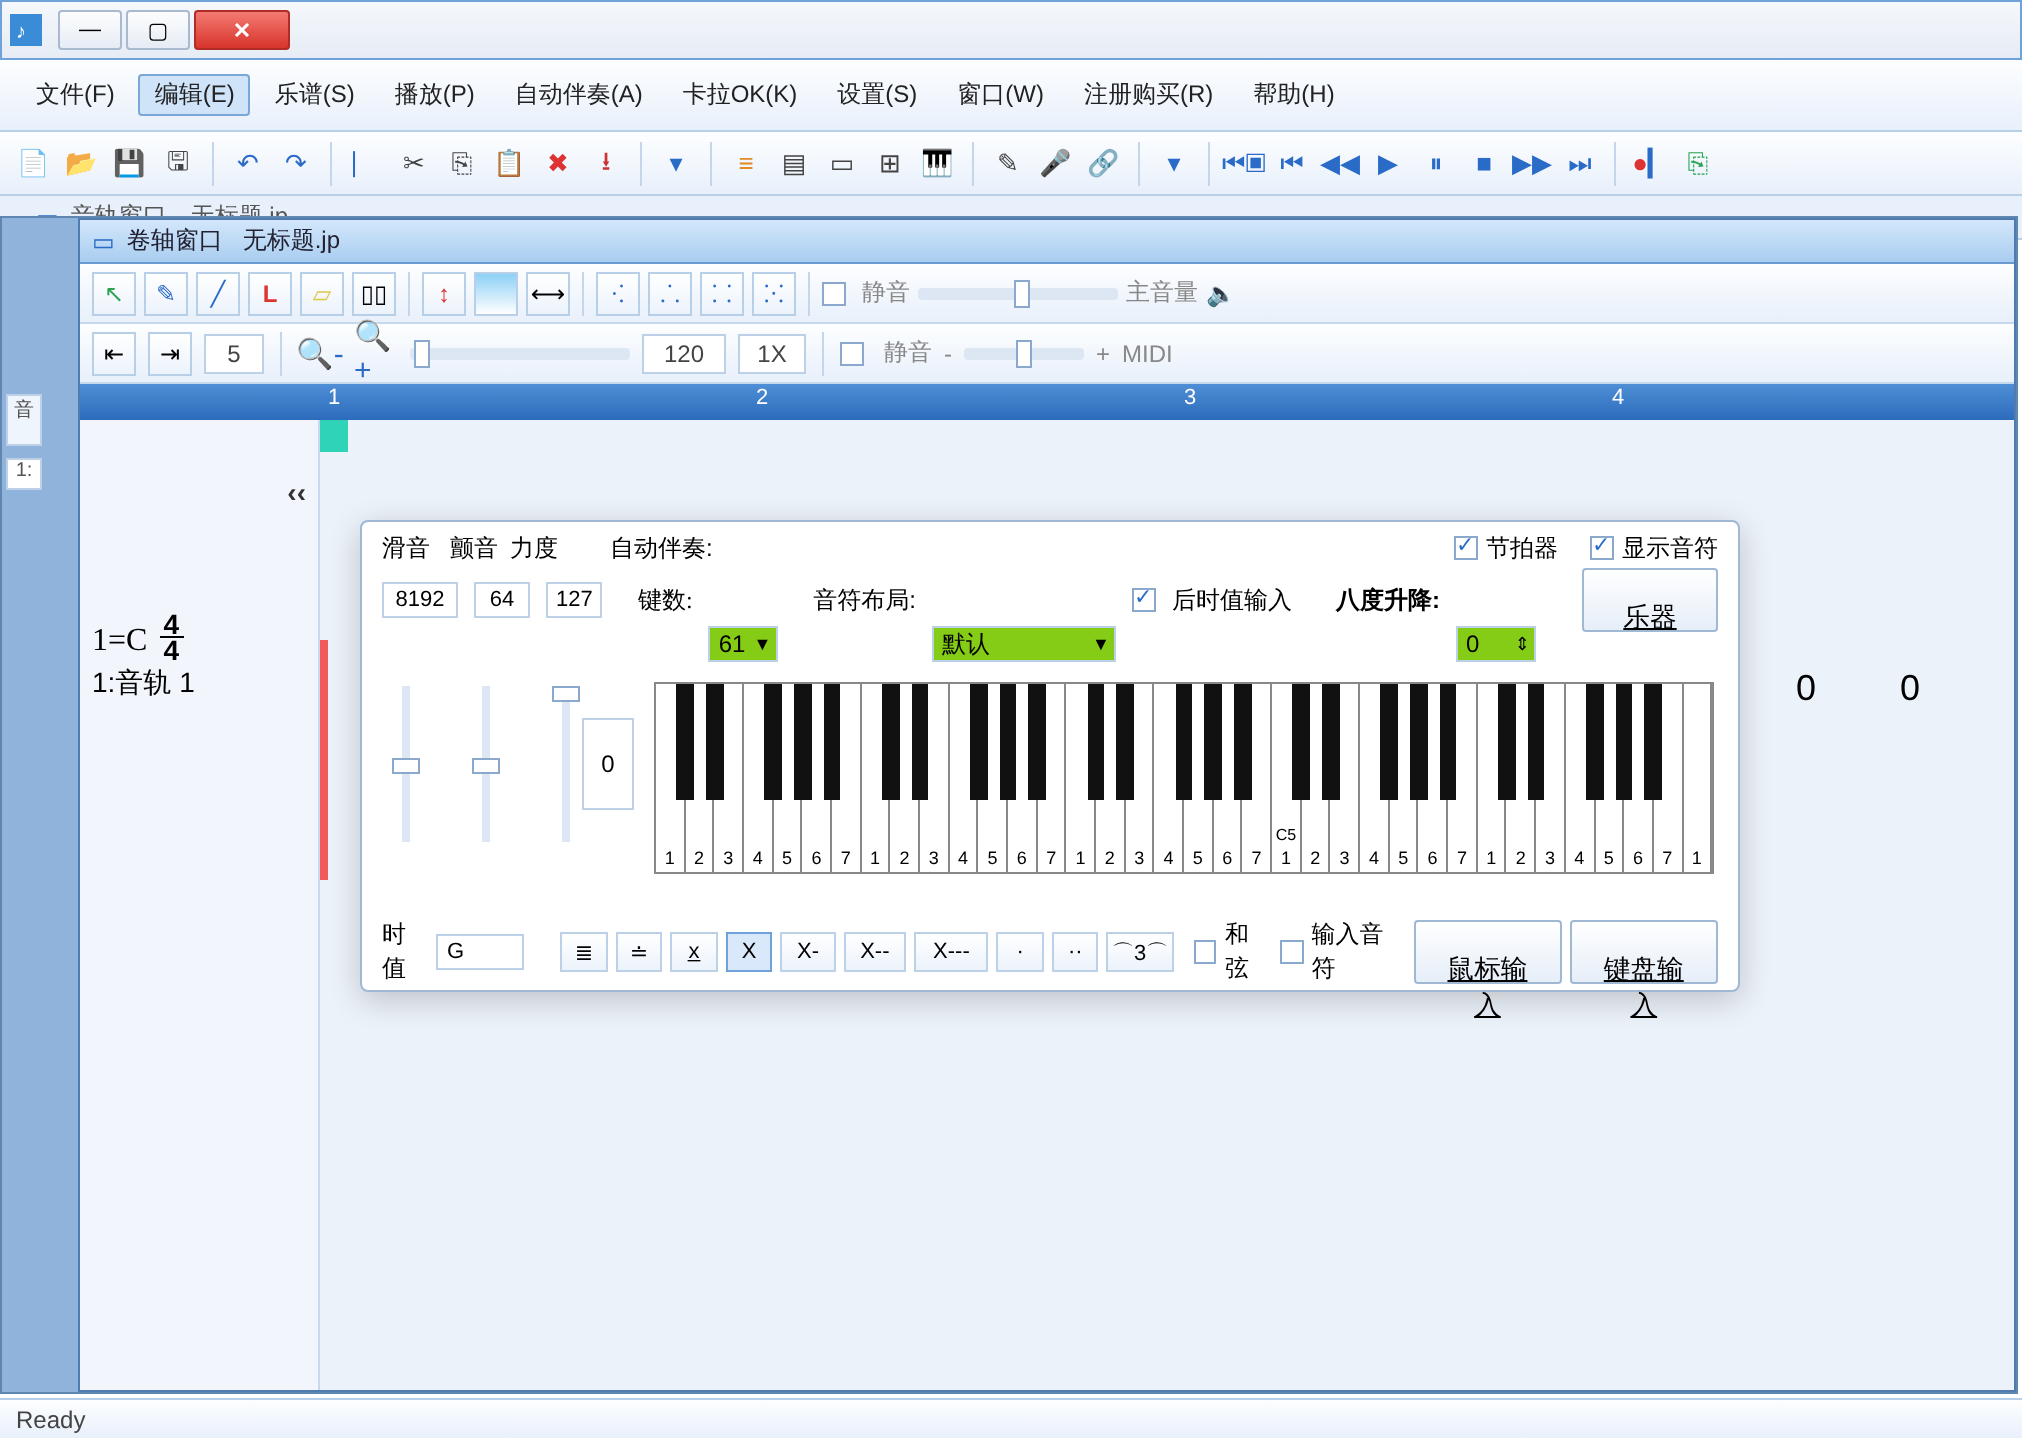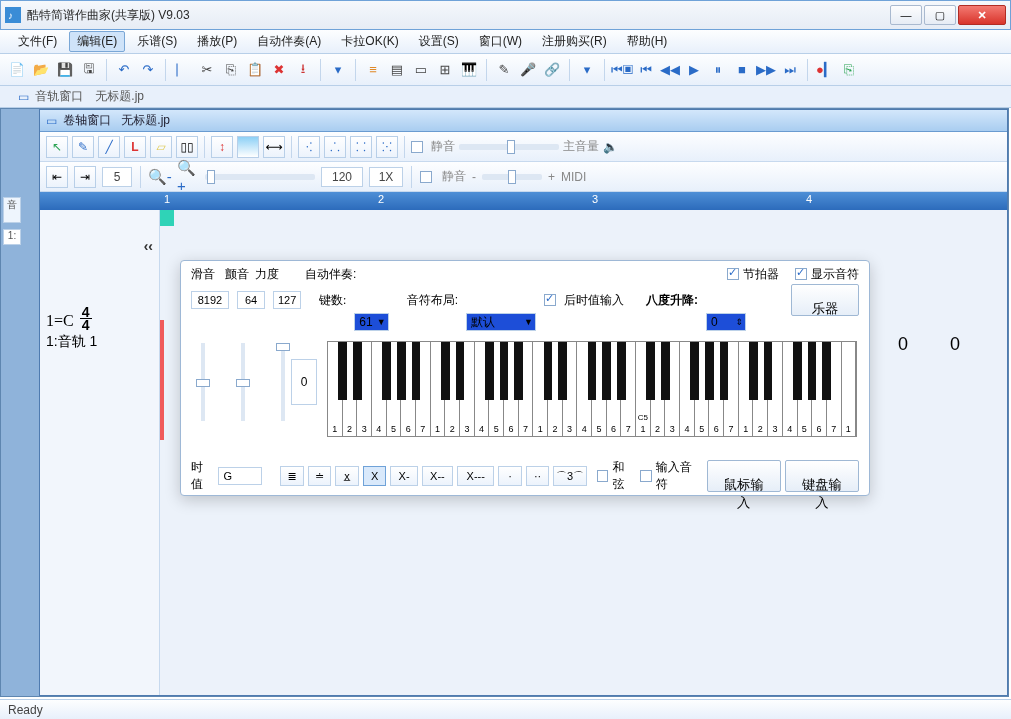--- a/index.html
+++ b/index.html
@@ -8,21 +8,21 @@
 
 .titlebar { height: 30px; background: linear-gradient(#f5f8fc,#e6ecf5); border: 1px solid #6fa2d8; display: flex; align-items: center; padding: 0 4px; }
 .titlebar .app-icon { width:16px; height:16px; margin-right:6px; }
 .titlebar .title { flex:1; color:#2a2a2a; font-size:12px; }
 .win-btns { display:flex; }
 .win-btns div { width:32px; height:20px; border:1px solid #a9b9cf; margin-left:2px; display:flex;align-items:center;justify-content:center; background:linear-gradient(#fdfdfe,#e6ecf5); border-radius:2px; font-size:11px; }
 .win-btns .close { background:linear-gradient(#f37a72,#d8342b); color:#fff; width:48px; border-color:#b02c24;}
 .win-btns .close::before{content:"✕"; font-weight:bold;}
 
 
-.menubar { height:24px; background:linear-gradient(#fdfeff,#e8f0fb); border-bottom:1px solid #b8cfe8; display:flex; align-items:center; padding:0 10px; gap:4px; }
+.menubar { height:36px; background:linear-gradient(#fdfeff,#e8f0fb); border-bottom:1px solid #b8cfe8; display:flex; align-items:center; padding:0 10px; gap:4px; }
 .menubar span { padding:2px 8px; color:#222; }
 .menubar span.active { background:#cfe3f9; border:1px solid #7aa7d6; border-radius:2px; padding:1px 7px;}
 
 
 .toolbar { height:32px; background:linear-gradient(#fdfeff,#e8f0fb); border-bottom:1px solid #b8cfe8; display:flex; align-items:center; padding:0 8px; gap:6px; }
 .tbtn { width:18px; height:18px; display:inline-flex; align-items:center; justify-content:center; font-size:13px; color:#444; }
 .tsep { width:1px; height:22px; background:#c3d6ec; margin:0 2px;}
 .tbtn.blue { color:#2a6bc7; }
 
 
@@ -67,25 +67,25 @@
 .zeros { position:absolute; left:686px; top:124px; font-size:18px; font-family:"Times New Roman",serif; display:flex; gap:42px;}
 
 
 .dlg { position:absolute; left:180px; top:260px; width:690px; height:236px; background:#fff; border:1px solid #9eb8d6; border-radius:4px; box-shadow:0 4px 16px rgba(0,0,0,.2); }
 .dlg .dtitle{ height:24px; display:flex; align-items:center; padding:0 8px; color:#444; border-bottom:1px solid #e2e9f2;}
 .dlg .dtitle .dclose{ margin-left:auto; width:28px; height:16px; border:1px solid #bcd1e8; border-radius:2px; display:flex;align-items:center;justify-content:center; font-size:10px;}
 .dlg .drow1 { height:26px; display:flex; align-items:center; padding:0 10px; gap:16px;}
 .dlg .drow2 { height:26px; display:flex; align-items:center; padding:0 10px; gap:8px;}
 .txtin { height:18px; border:1px solid #bcd1e8; background:#fff; padding:0 4px; font-size:11px;}
 .numbox { width:38px; text-align:center;}
-.combo { height:18px; border:1px solid #bcd1e8; display:inline-flex; align-items:center; padding:0 2px 0 4px; background:#1d4ed8;margin-top:44px;}
+.combo { height:18px; border:1px solid #bcd1e8; display:inline-flex; align-items:center; padding:0 2px 0 4px; background:#84cc16;margin-top:44px;}
 .combo .arr{margin-left:4px; font-size:9px;}
 .chk { width:12px;height:12px;border:1px solid #8aa9cd;background:#fff;display:inline-block; position:relative;}
 .chk.checked::after{content:"✓";position:absolute;left:0;top:-3px;font-size:11px;color:#2a6bc7;}
-.btn3d { height:20px; padding:15px 10px; border:1px solid #9fb8d4; background:linear-gradient(#fff,#e6eef8); border-radius:2px;}
+.btn3d { height:20px; padding:15px 10px; border:1px solid #9fb8d4; background:linear-gradient(#fff,#e6eef8); border-radius:2px;text-decoration:underline;}
 
 
 .vsliders{ position:absolute; left:10px; top:80px; display:flex; gap:16px;}
 .vslider{ width:24px; display:flex; flex-direction:column; align-items:center;}
 .vslider .track{ width:4px; height:78px; background:#dde7f3; position:relative; margin-top:2px;}
 .vslider .thumb{position:absolute; left:-5px; width:14px; height:8px; background:#fff; border:1px solid #8aa9cd;}
 .octbox{ position:absolute; left:110px; top:98px; width:26px; height:46px; border:1px solid #bcd1e8; display:flex;align-items:center;justify-content:center;}
 
 
 .piano { position:absolute; left:146px; top:80px; right:12px; height:96px; border:1px solid #888; background:#fff; display:flex;}
@@ -108,21 +108,20 @@
 </head>
 <body>
 
 <div class="titlebar">
   <span class="app-icon">
     <svg width="16" height="16">
         <rect width="16" height="16" fill="#3a8cd6"></rect>
         <text x="3" y="12" font-size="10" fill="#fff">♪</text>
       </svg>
   </span>
-  <span class="title">酷特简谱作曲家(共享版) V9.03</span>
   <div class="win-btns">
     <div>—</div>
     <div>▢</div>
     <div class="close"></div>
   </div>
 </div>
 
 <div class="menubar">
   <span>文件(F)</span>
   <span class="active">编辑(E)</span>
@@ -302,21 +301,21 @@
   <div class="drow2">
     <input class="txtin numbox" value="8192" style="">
     <input class="txtin numbox" style="width: 28px;" value="64">
     <input class="txtin numbox" style="width: 28px;" value="127">
     <span style="margin-left:10px;font-family:Liberation Serif, serif;">键数:</span>
     <span class="combo">
         <span>61</span>
         <span class="arr">▼</span>
       </span>
     <span style="margin-left:10px;">音符布局:</span>
-    <span class="combo" style="width:70px;">
+    <span class="combo" style="width:92px;">
         <span>默认</span>
         <span class="arr" style="margin-left:auto;">▼</span>
       </span>
     <span class="chk checked"></span>
     <span>后时值输入</span>
     <span style="margin-left:14px;font-weight:bold;">八度升降:</span>
     <span class="combo" style="width:40px;">
         <span>0</span>
         <span class="arr" style="margin-left:auto;">⇕</span>
       </span>

